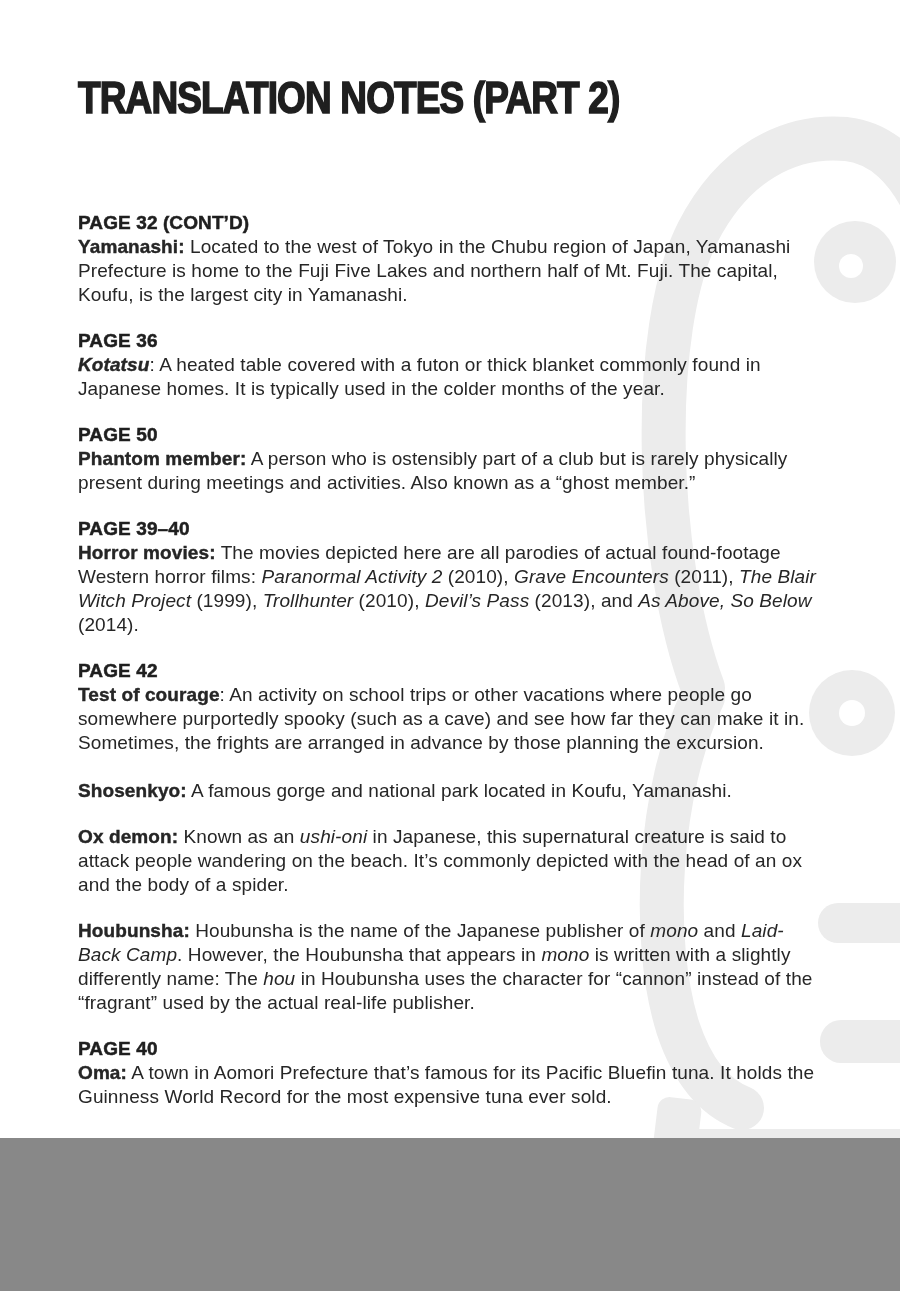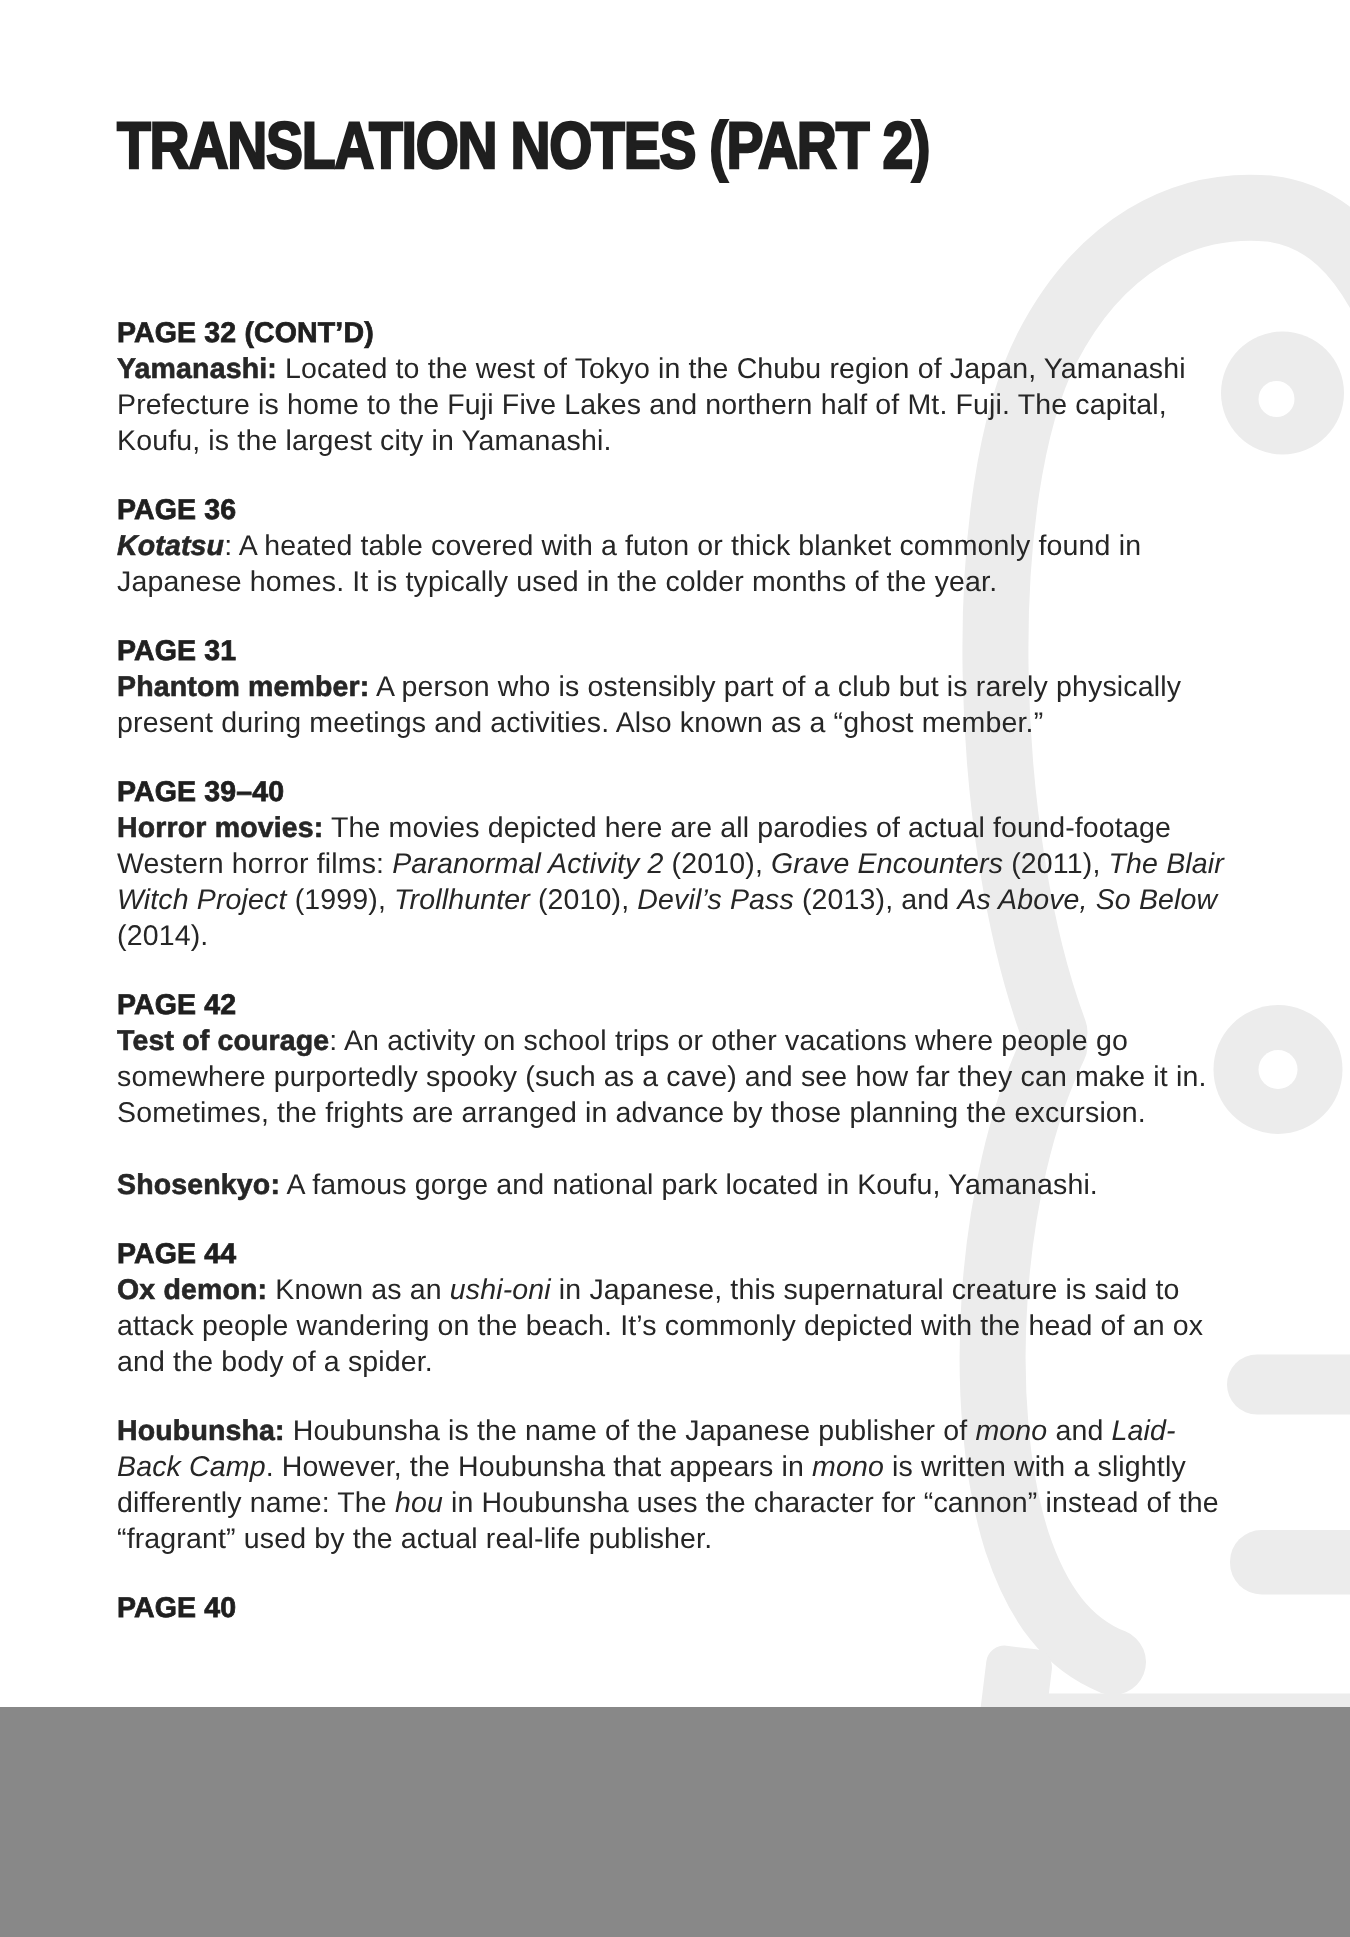--- a/index.html
+++ b/index.html
@@ -96,38 +96,38 @@
     <div class="notes">
         <section>
           <h2>PAGE 32 (CONT’D)</h2>
           <p><span class="b">Yamanashi:</span><span> Located to the west of Tokyo in the Chubu region of Japan, Yamanashi Prefecture is home to the Fuji Five Lakes and northern half of Mt. Fuji. The capital, Koufu, is the largest city in Yamanashi.</span></p>
         </section>
         <section>
           <h2>PAGE 36</h2>
           <p><span class="bi">Kotatsu</span><span>: A heated table covered with a futon or thick blanket commonly found in Japanese homes. It is typically used in the colder months of the year.</span></p>
         </section>
         <section>
-          <h2>PAGE 31</h2>
+          <h2>PAGE 50</h2>
           <p><span class="b">Phantom member:</span><span> A person who is ostensibly part of a club but is rarely physically present during meetings and activities. Also known as a “ghost member.”</span></p>
         </section>
         <section>
           <h2>PAGE 39–40</h2>
           <p><span class="b">Horror movies:</span><span> The movies depicted here are all parodies of actual found-footage Western horror films: </span><span class="i">Paranormal Activity 2</span><span> (2010), </span><span class="i">Grave Encounters</span><span> (2011), </span><span class="i">The Blair Witch Project</span><span> (1999), </span><span class="i">Trollhunter</span><span> (2010), </span><span class="i">Devil’s Pass</span><span> (2013), and </span><span class="i">As Above, So Below</span><span> (2014).</span></p>
         </section>
         <section>
           <h2>PAGE 42</h2>
           <p><span class="b">Test of courage</span><span>: An activity on school trips or other vacations where people go somewhere purportedly spooky (such as a cave) and see how far they can make it in. Sometimes, the frights are arranged in advance by those planning the excursion.</span></p>
           <p><span class="b">Shosenkyo:</span><span> A famous gorge and national park located in Koufu, Yamanashi.</span></p>
         </section>
         <section>
-          <h2>PAGE 44</h2>
           <p><span class="b">Ox demon:</span><span> Known as an </span><span class="i">ushi-oni</span><span> in Japanese, this supernatural creature is said to attack people wandering on the beach. It’s commonly depicted with the head of an ox and the body of a spider.</span></p>
         </section>
         <section>
           <p><span class="b">Houbunsha:</span><span> Houbunsha is the name of the Japanese publisher of </span><span class="i">mono</span><span> and </span><span class="i">Laid-Back Camp</span><span>. However, the Houbunsha that appears in </span><span class="i">mono</span><span> is written with a slightly differently name: The </span><span class="i">hou</span><span> in Houbunsha uses the character for “cannon” instead of the “fragrant” used by the actual real-life publisher.</span></p>
         </section>
         <section>
           <h2>PAGE 40</h2>
+          <p><span class="b">Oma:</span><span> A town in Aomori Prefecture that’s famous for its Pacific Bluefin tuna. It holds the Guinness World Record for the most expensive tuna ever sold.</span></p>
         </section>
       </div>
   </div>
 
 </main>
 
 </body></html>

